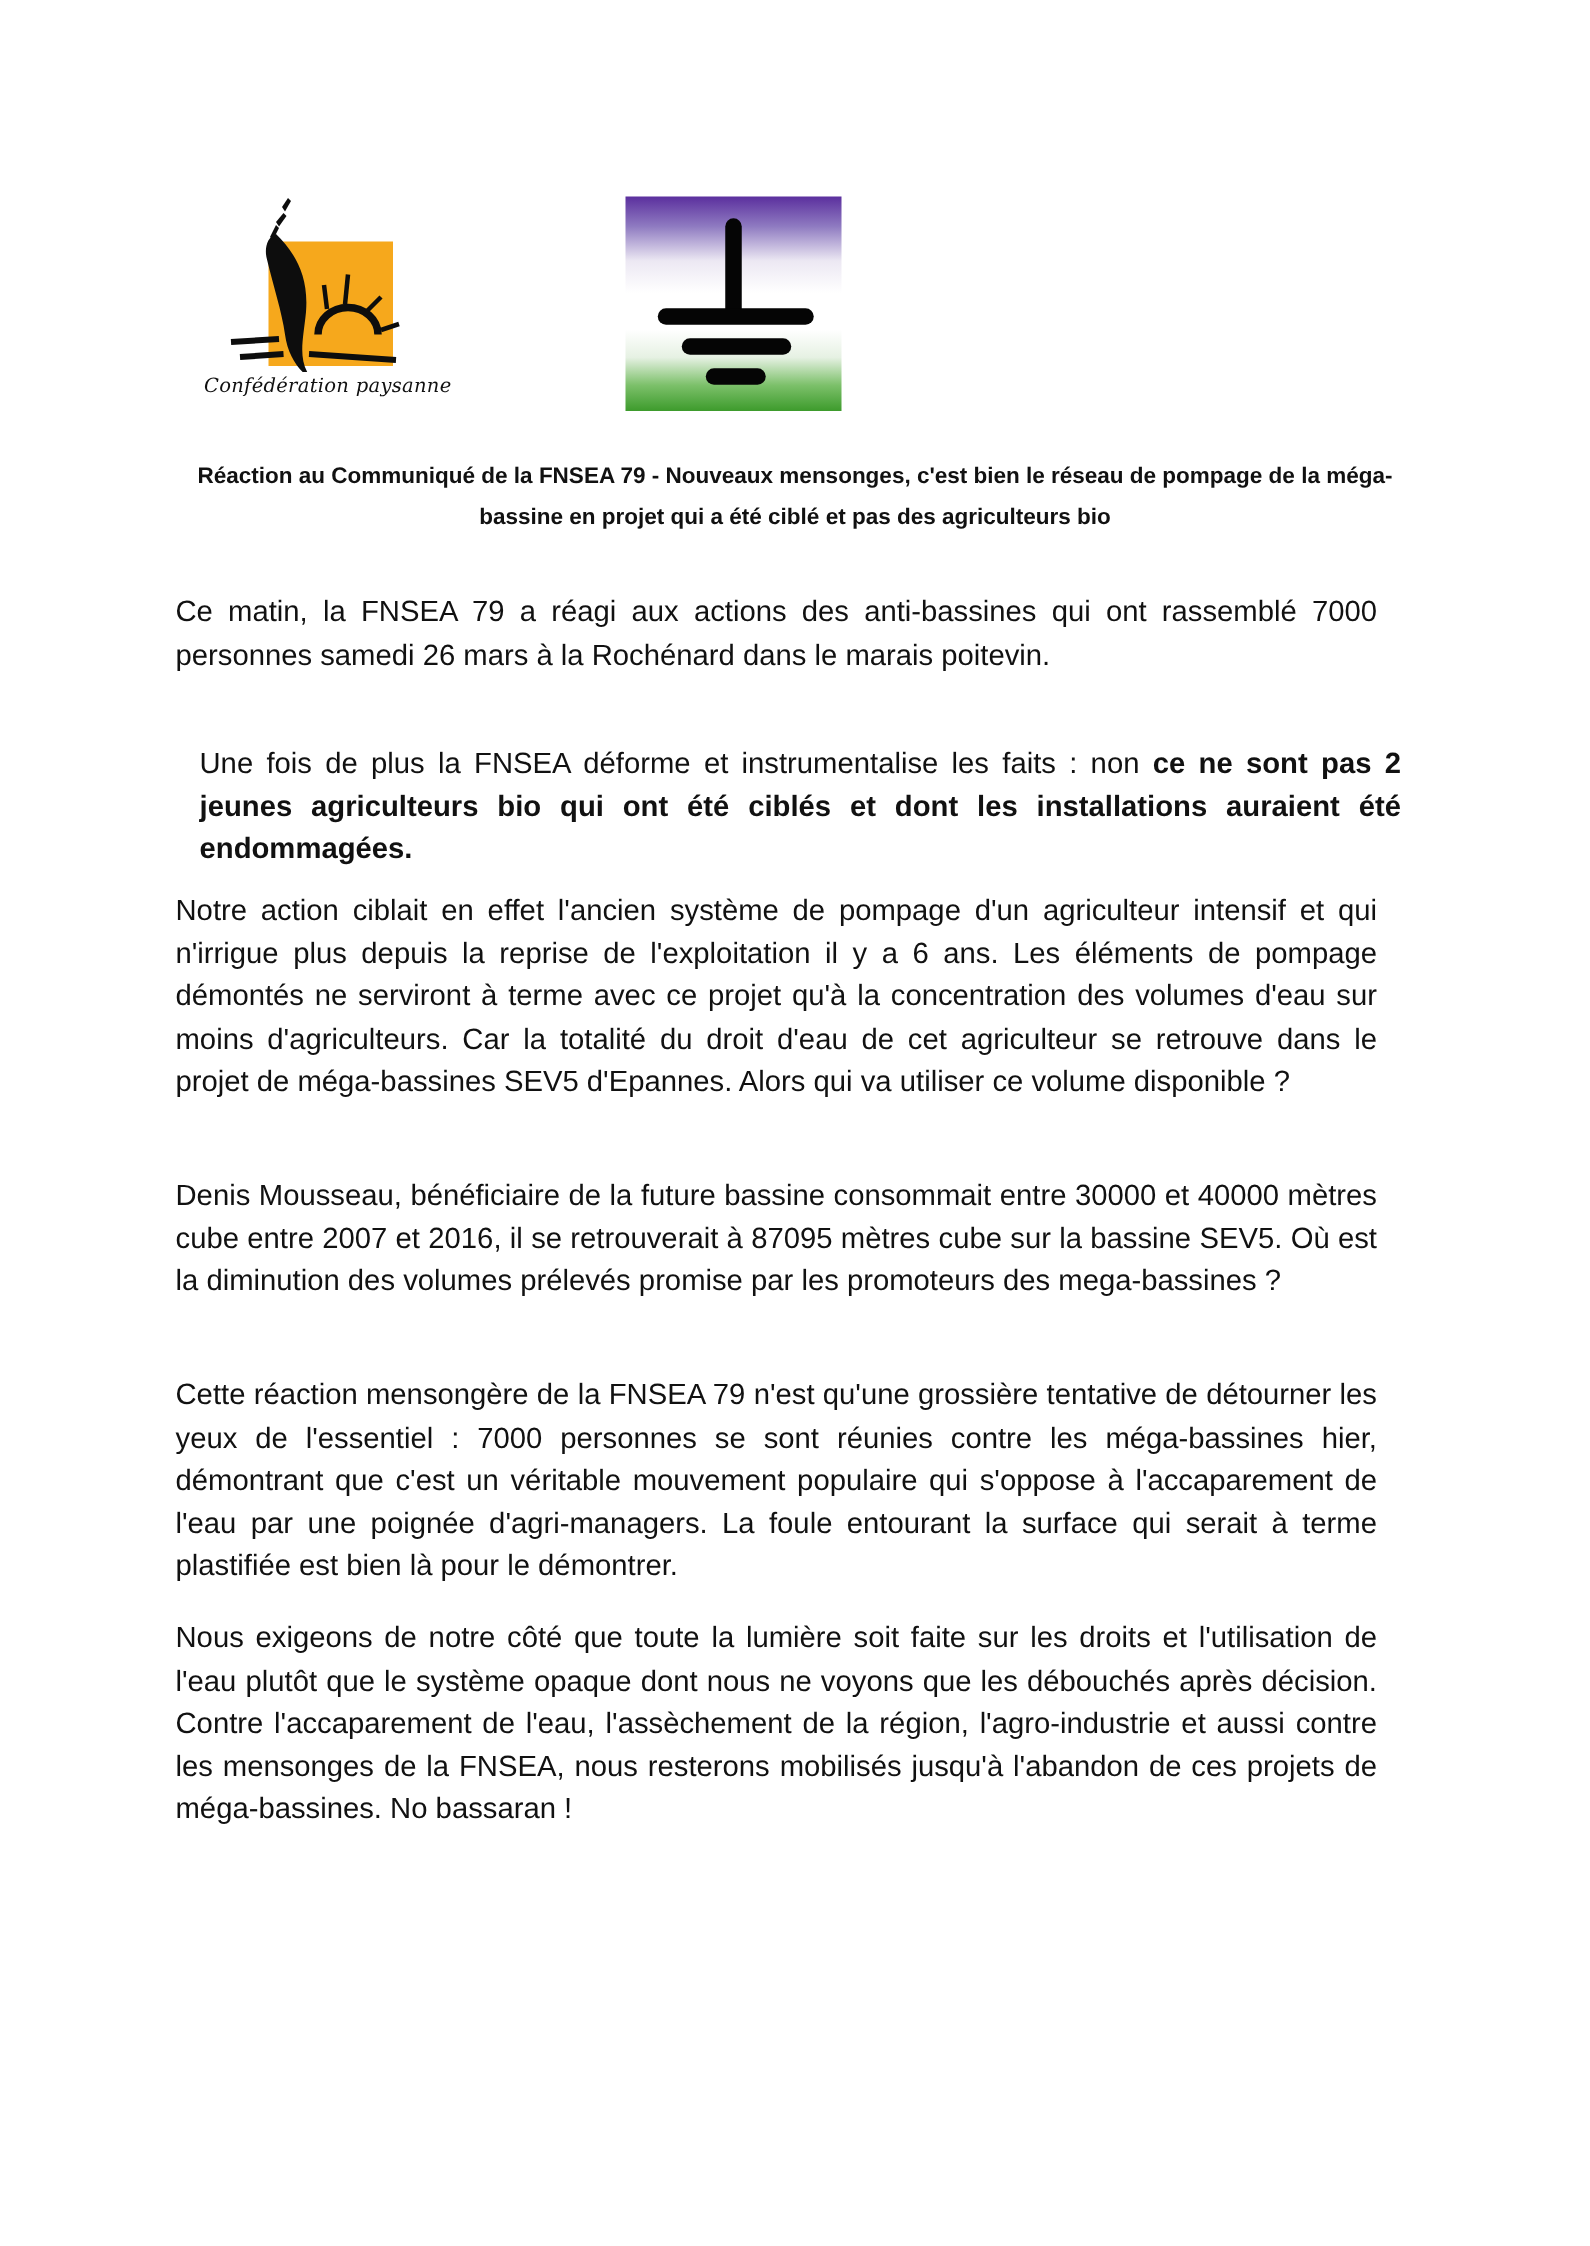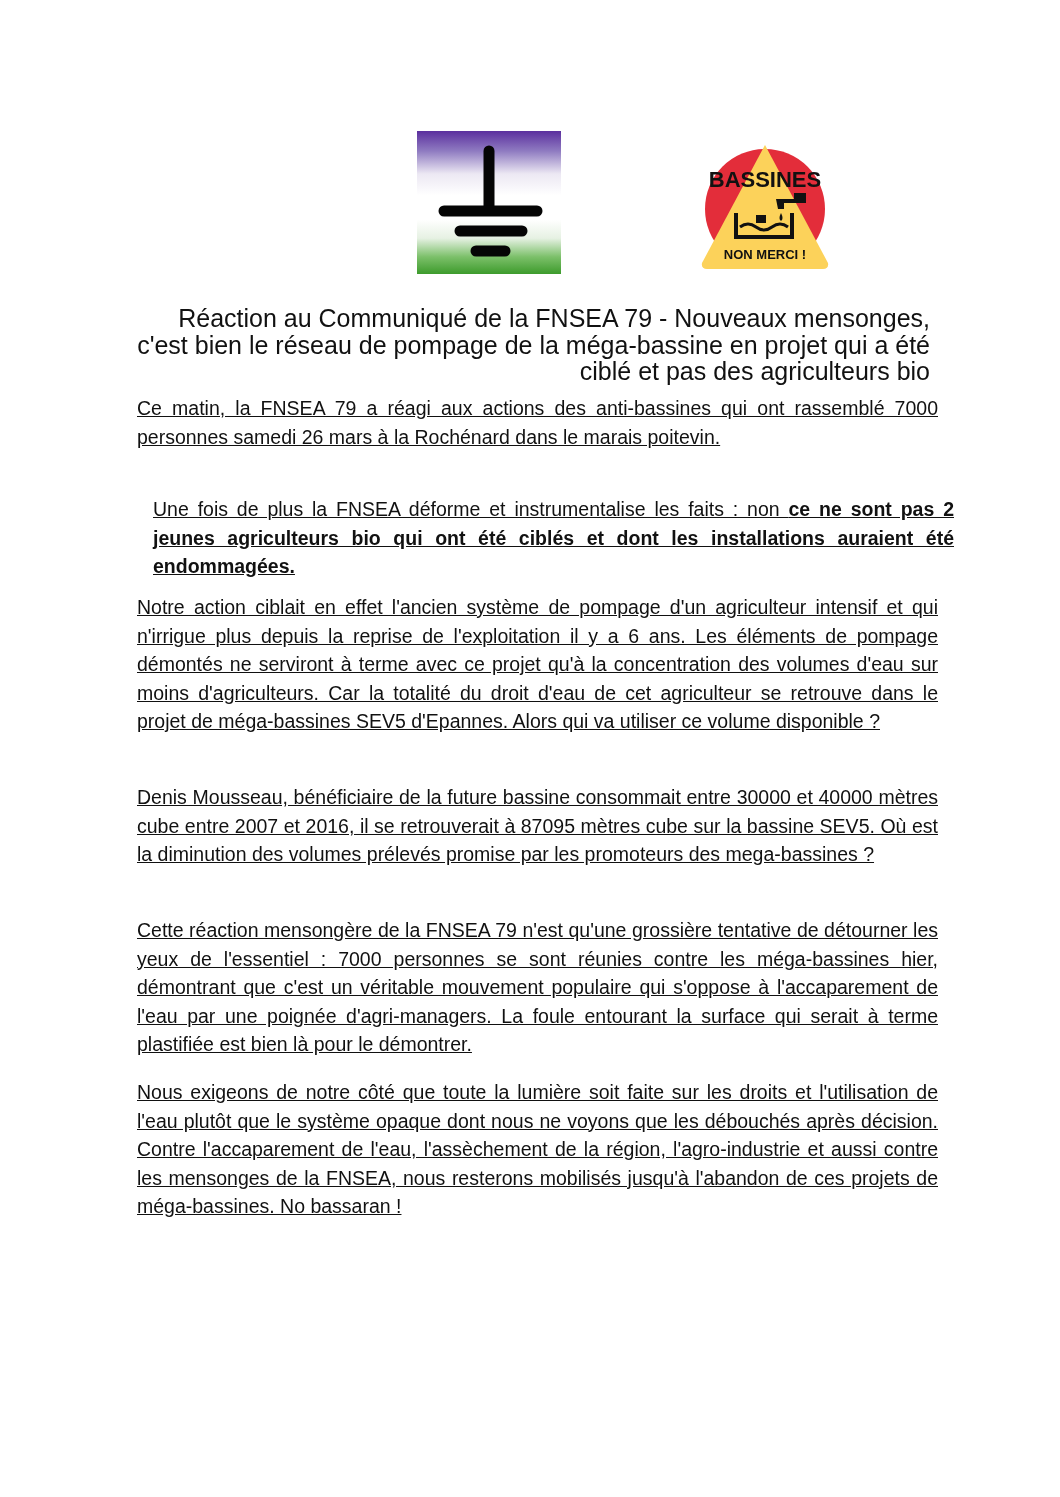--- a/index.html
+++ b/index.html
@@ -7,54 +7,59 @@
          font-family: "Liberation Sans", sans-serif; color: #111; }
   .logos { position: absolute; left: 0; top: 0; width: 1060px; height: 290px; }
   .logo { position: absolute; }
   #logo-cp { left: 134px; top: 128px; width: 170px; height: 145px; }
   #logo-cp .sq { position: absolute; left: 45px; top: 33px; width: 83px; height: 83px; background: #f6a81c; }
   #logo-cp .caption { position: absolute; left: 2px; top: 122px; width: 170px; font-family: "DejaVu Serif", serif;
          font-style: italic; font-size: 13px; letter-spacing: 0.2px; color: #111; white-space: nowrap; }
   #logo-ground { left: 417px; top: 131px; width: 144px; height: 143px;
          background: linear-gradient(to bottom, #5b2f9e 0%, #8f7bc1 14%, #ece8f3 30%, #ffffff 45%, #ffffff 62%, #e6f1e3 75%, #7cc06a 88%, #3d9b2c 100%); }
   #logo-bassines { left: 698px; top: 141px; width: 134px; height: 130px; }
-  .title { position: absolute; left: 130px; top: 305px; width: 800px; text-align: right;
-           font-weight: normal; font-size: 25px; line-height: 26.5px; }
-  .para { position: absolute; left: 137px; width: 801px; font-size: 19.5px; line-height: 28.5px;
-          text-align: justify; text-decoration: underline; }
+  .title { position: absolute; left: 130px; top: 305px; width: 800px; text-align: center;
+           font-weight: bold; font-size: 15px; line-height: 26.5px; }
+  .para { position: absolute; left: 117px; width: 801px; font-size: 19.5px; line-height: 28.5px;
+          text-align: justify; }
   .para b { font-weight: bold; }
 </style>
 </head>
 <body>
 
 <div class="logos">
 
+  <div class="logo" id="logo-cp">
+    <div class="sq"></div>
+    <svg width="170" height="120" style="position:absolute;left:0;top:0">
+      <path d="M50 28 C 62 40, 72 55, 70 80 C 68 100, 64 112, 74 125 C 66 120, 58 110, 56 95 C 54 80, 48 62, 44 45 C 42 38, 44 30, 50 28 Z" fill="#0d0d0d"></path>
+      <path d="M54 10 L58 4 L60 6 L56 13 Z" fill="#0d0d0d"></path>
+      <path d="M50 20 L55 14 L57 16 L52 23 Z" fill="#0d0d0d"></path>
+      <path d="M46 30 L50 22 L52 24 L48 32 Z" fill="#0d0d0d"></path>
+      <path d="M78 95 A 20 18 0 0 1 118 95" stroke="#0d0d0d" stroke-width="5" fill="none"></path>
+      <line x1="72" y1="108" x2="130" y2="112" stroke="#0d0d0d" stroke-width="4"></line>
+      <line x1="20" y1="100" x2="52" y2="98" stroke="#0d0d0d" stroke-width="4"></line>
+      <line x1="26" y1="110" x2="55" y2="108" stroke="#0d0d0d" stroke-width="4"></line>
+      <line x1="96" y1="75" x2="98" y2="55" stroke="#0d0d0d" stroke-width="3"></line>
+      <line x1="110" y1="80" x2="120" y2="70" stroke="#0d0d0d" stroke-width="3"></line>
+      <line x1="120" y1="92" x2="132" y2="88" stroke="#0d0d0d" stroke-width="3"></line>
+      <line x1="84" y1="78" x2="82" y2="62" stroke="#0d0d0d" stroke-width="3"></line>
+    </svg>
+    <div class="caption">Confédération paysanne</div>
+  </div>
 
   <div class="logo" id="logo-ground">
     <svg width="144" height="143" style="position:absolute;left:0;top:0">
       <line x1="72" y1="20" x2="72" y2="78" stroke="#050505" stroke-width="11" stroke-linecap="round"></line>
       <line x1="27" y1="80" x2="120" y2="80" stroke="#050505" stroke-width="11" stroke-linecap="round"></line>
       <line x1="43" y1="100" x2="105" y2="100" stroke="#050505" stroke-width="11" stroke-linecap="round"></line>
       <line x1="59" y1="120" x2="88" y2="120" stroke="#050505" stroke-width="11" stroke-linecap="round"></line>
     </svg>
   </div>
 
-  <div class="logo" id="logo-bassines">
-    <svg width="134" height="130" viewBox="0 0 134 130" style="position:absolute;left:0;top:0">
-      <circle cx="67" cy="68" r="60" fill="#e32d3a"></circle>
-      <path d="M67 4 L130 122 Q 131 128 125 128 L9 128 Q 3 128 4 122 Z" fill="#fcd25a"></path>
-      <text x="67" y="46" text-anchor="middle" font-family="Liberation Sans, sans-serif" font-weight="bold" font-size="22" fill="#111">BASSINES</text>
-      <path d="M38 72 L38 96 L94 96 L94 72" stroke="#111" stroke-width="4" fill="none"></path>
-      <path d="M42 86 Q 50 80 58 86 T 74 86 T 90 86" stroke="#111" stroke-width="3" fill="none"></path>
-      <rect x="58" y="74" width="10" height="8" fill="#111"></rect>
-      <path d="M78 58 L96 58 L96 52 L108 52 L108 62 L86 62 L86 68 L80 68 Z" fill="#111"></path>
-      <path d="M83 72 Q 80 78 83 80 Q 86 78 83 72 Z" fill="#111"></path>
-      <text x="67" y="118" text-anchor="middle" font-family="Liberation Sans, sans-serif" font-weight="bold" font-size="13" fill="#111">NON MERCI !</text>
-    </svg>
-  </div>
 </div>
 
 <div class="title">Réaction au Communiqué de la FNSEA 79 - Nouveaux mensonges, c'est bien le réseau de pompage de la méga-bassine en projet qui a été ciblé et pas des agriculteurs bio</div>
 
 <p class="para" style="top:394px;margin:0">Ce matin, la FNSEA 79 a réagi aux actions des anti-bassines qui ont rassemblé 7000 personnes samedi 26 mars à la Rochénard dans le marais poitevin.</p>
 
 <p class="para" style="top:479px;margin:16px"><span>Une fois de plus la FNSEA déforme et instrumentalise les faits : non </span><b>ce ne sont pas 2 jeunes agriculteurs bio qui ont été ciblés et dont les installations auraient été endommagées.</b></p>
 
 <p class="para" style="top:593px;margin:0">Notre action ciblait en effet l'ancien système de pompage d'un agriculteur intensif et qui n'irrigue plus depuis la reprise de l'exploitation il y a 6 ans. Les éléments de pompage démontés ne serviront à terme avec ce projet qu'à la concentration des volumes d'eau sur moins d'agriculteurs. Car la totalité du droit d'eau de cet agriculteur se retrouve dans le projet de méga-bassines SEV5 d'Epannes. Alors qui va utiliser ce volume disponible ?</p>
 

